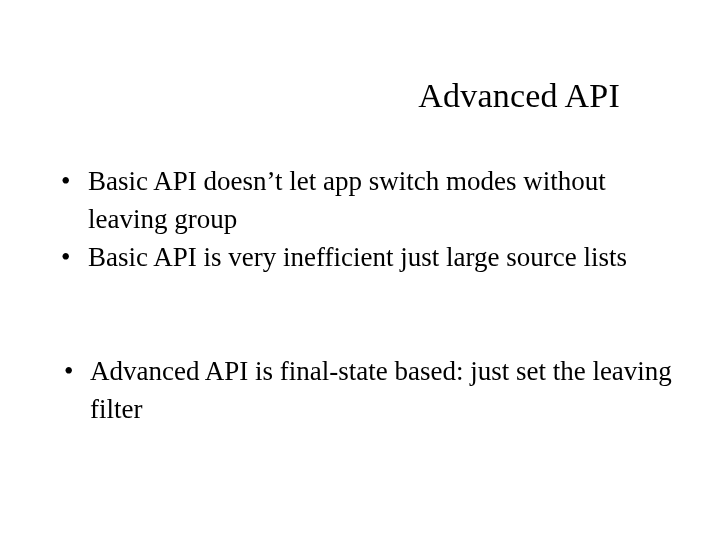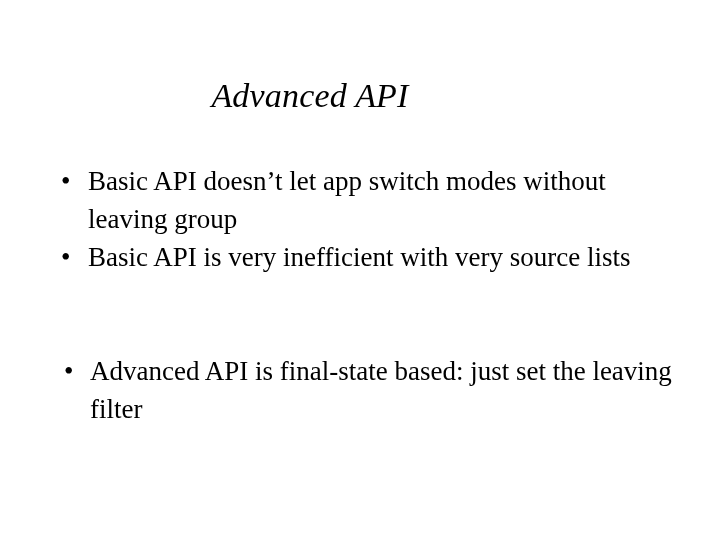--- a/index.html
+++ b/index.html
@@ -19,28 +19,27 @@
     width: 720px;
     height: 540px;
     background: #ffffff;
     box-sizing: border-box;
   }
   .slide-title {
     position: absolute;
     top: 76px;
     left: 0;
     width: 620px;
-    text-align: center;
+    text-align: right;
     font-size: 34px;
     line-height: 40px;
     font-weight: normal;
     color: #000000;
     letter-spacing: 0.2px;
     margin: 0;
-    font-style: italic;
   }
   .body-block {
     position: absolute;
     left: 56px;
     top: 162px;
     width: 620px;
   }
   .bullet-list {
     list-style: none;
     margin: 0;
@@ -81,21 +80,21 @@
   <h1 class="slide-title">Advanced API</h1>
 
   <div class="body-block">
     <ul class="bullet-list">
       <li class="bullet-item">
         <span class="marker">•</span>
         <span class="bullet-text">Basic API doesn’t let app switch modes without leaving group</span>
       </li>
       <li class="bullet-item">
         <span class="marker">•</span>
-        <span class="bullet-text">Basic API is very inefficient with very source lists</span>
+        <span class="bullet-text">Basic API is very inefficient just large source lists</span>
       </li>
     </ul>
 
     <ul class="bullet-list">
       <li class="bullet-item group-two">
         <span class="marker">•</span>
         <span class="bullet-text">Advanced API is final-state based: just set the leaving filter</span>
       </li>
     </ul>
   </div>

